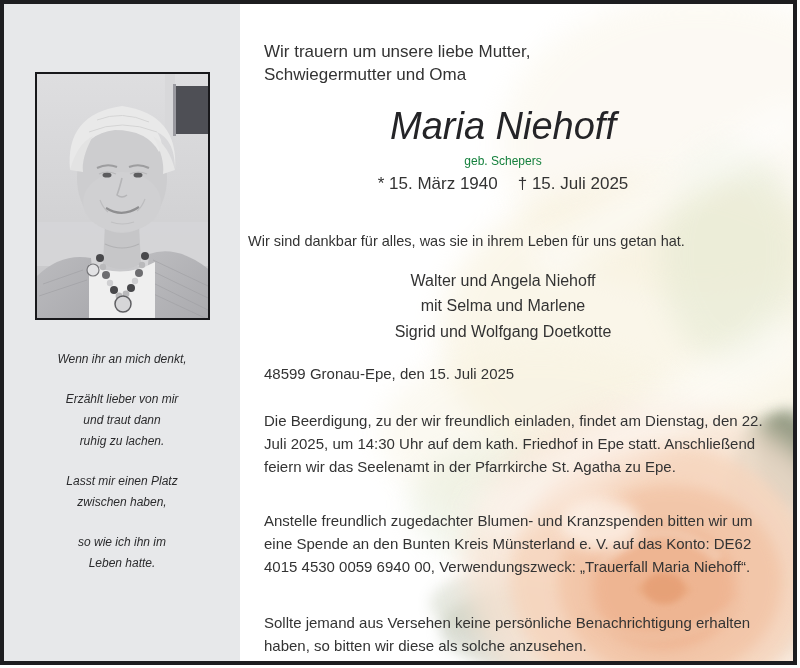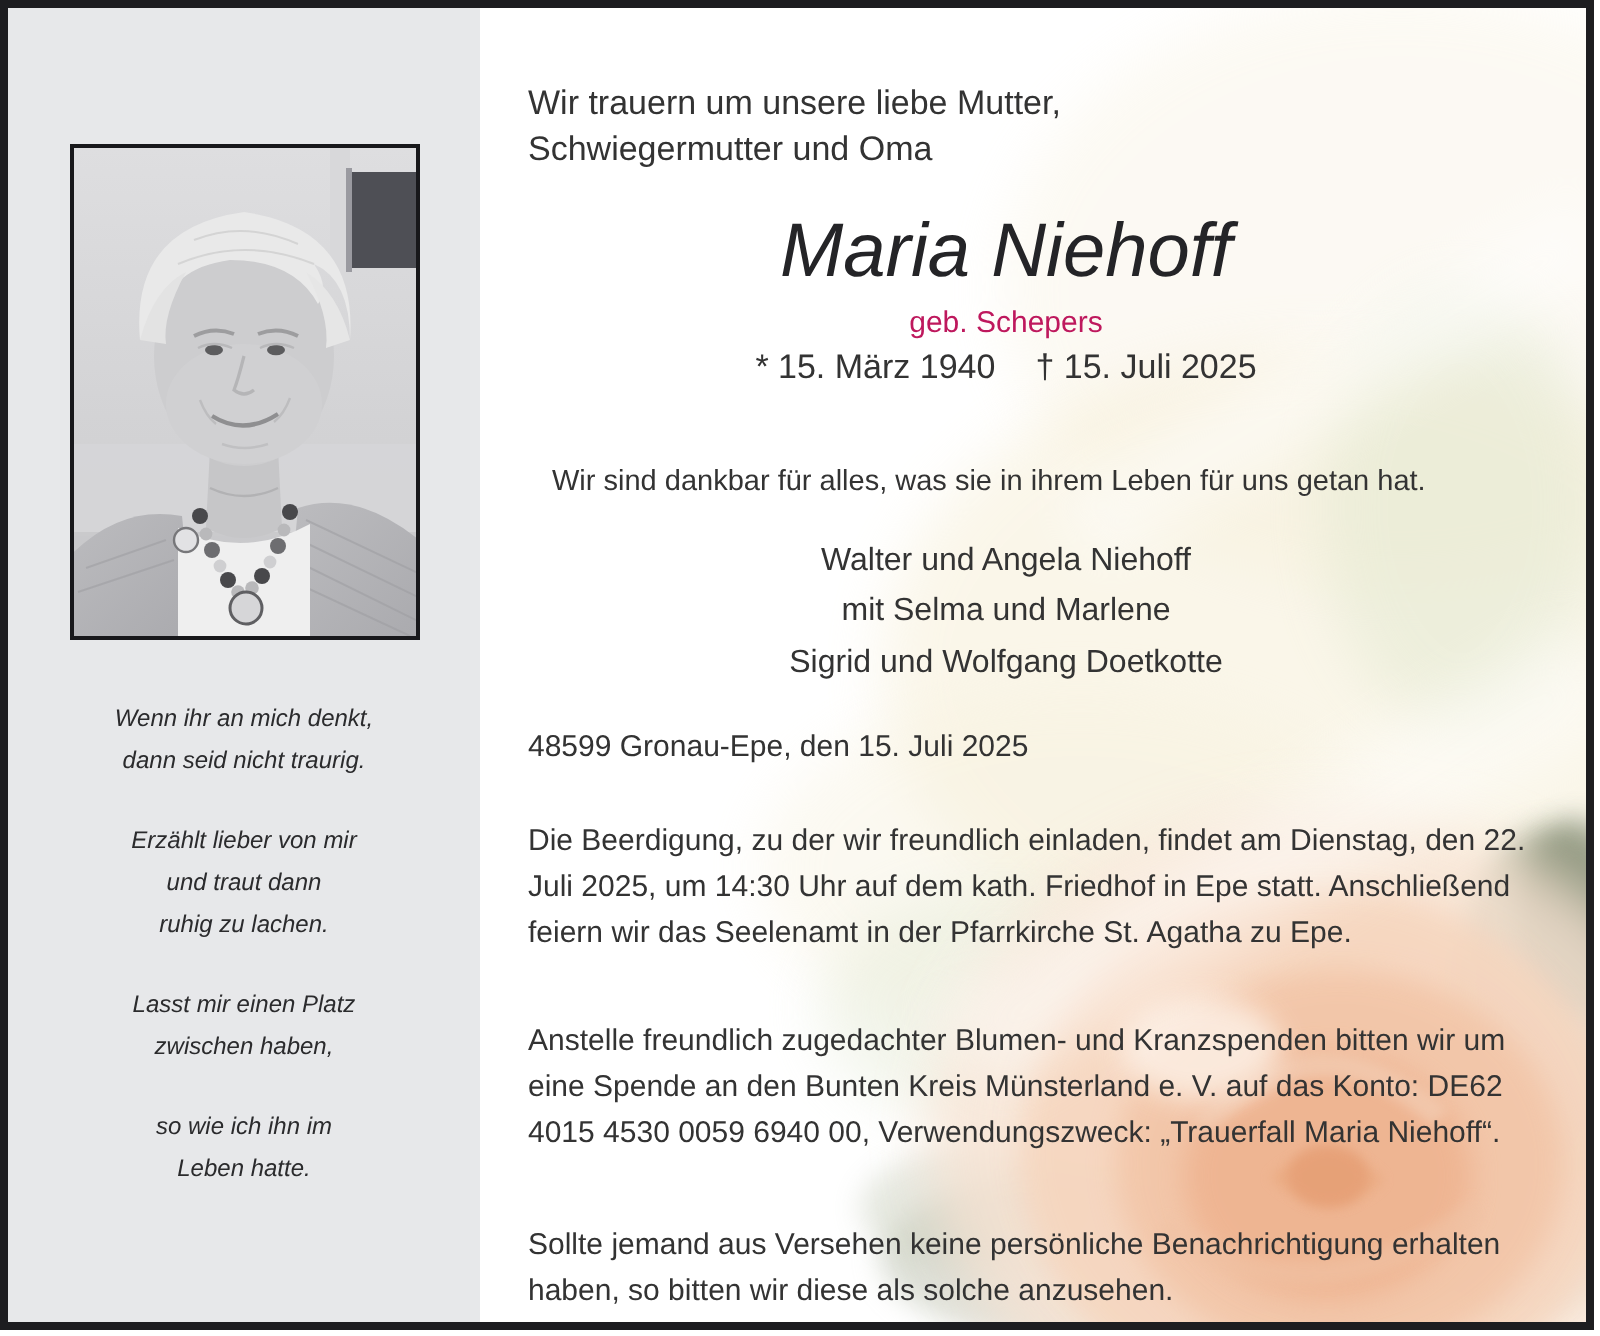--- a/index.html
+++ b/index.html
@@ -15,24 +15,24 @@
   .poem{position:absolute;left:0;top:345px;width:236px;text-align:center;
         font-style:italic;font-size:12px;line-height:21px;color:#2b2b2d;}
   .stanza{margin:0 0 19px 0;}
   
   .col-right{position:absolute;left:240px;top:4px;width:553px;height:657px;background:#fff;overflow:hidden;}
   .rose-bg{position:absolute;left:0;top:0;width:553px;height:657px;z-index:0;}
   .txt{position:absolute;z-index:2;}
   .intro{top:36px;left:24px;width:478px;font-size:17px;line-height:23px;color:#333;}
   .name{top:98px;left:24px;width:478px;text-align:center;font-style:italic;font-weight:normal;
         font-size:38px;line-height:48px;color:#242427;margin:0;}
-  .maiden{top:148px;left:24px;width:478px;text-align:center;font-size:15px;line-height:19px;color:#be185d;}
+  .maiden{top:148px;left:24px;width:478px;text-align:center;font-size:12px;line-height:19px;color:#15803d;}
   .dates{top:169px;left:24px;width:478px;text-align:center;font-size:17px;line-height:22px;color:#333;}
   .dates .death{margin-left:20px;}
-  .thanks{top:227px;left:36px;width:514px;font-size:14.5px;line-height:21px;white-space:nowrap;color:#333;}
+  .thanks{top:227px;left:8px;width:514px;font-size:14.5px;line-height:21px;white-space:nowrap;color:#333;}
   .mourners{top:264px;left:24px;width:478px;text-align:center;font-size:16px;line-height:25px;color:#333;}
   .mourners .m3{margin-top:1px;}
   .place{top:358px;left:24px;width:514px;font-size:15px;line-height:23px;color:#333;}
   .para{left:24px;width:514px;font-size:15px;line-height:23px;color:#333;margin-top:12px;}
   .p1{top:393px;} .p2{top:493px;} .p3{top:595px;}
 </style>
 </head>
 <body>
 
 <div class="stage">
@@ -113,21 +113,20 @@
             <circle cx="89" cy="220" r="3.4" fill="#b9b9bb"></circle>
           <circle cx="86" cy="230" r="8" fill="#d6d6d8" stroke="#5f5f62" stroke-width="1.5"></circle>
           <circle cx="56" cy="196" r="6" fill="#e2e2e4" stroke="#77777a" stroke-width="1.2"></circle>
         </g>
       </svg>
     </div>
 
     <div class="poem">
       <div class="stanza">
         <div>Wenn ihr an mich denkt,</div>
-        <div>dann seid nicht traurig.</div>
       </div>
       <div class="stanza">
         <div>Erzählt lieber von mir</div>
         <div>und traut dann</div>
         <div>ruhig zu lachen.</div>
       </div>
       <div class="stanza">
         <div>Lasst mir einen Platz</div>
         <div>zwischen haben,</div>
       </div>

